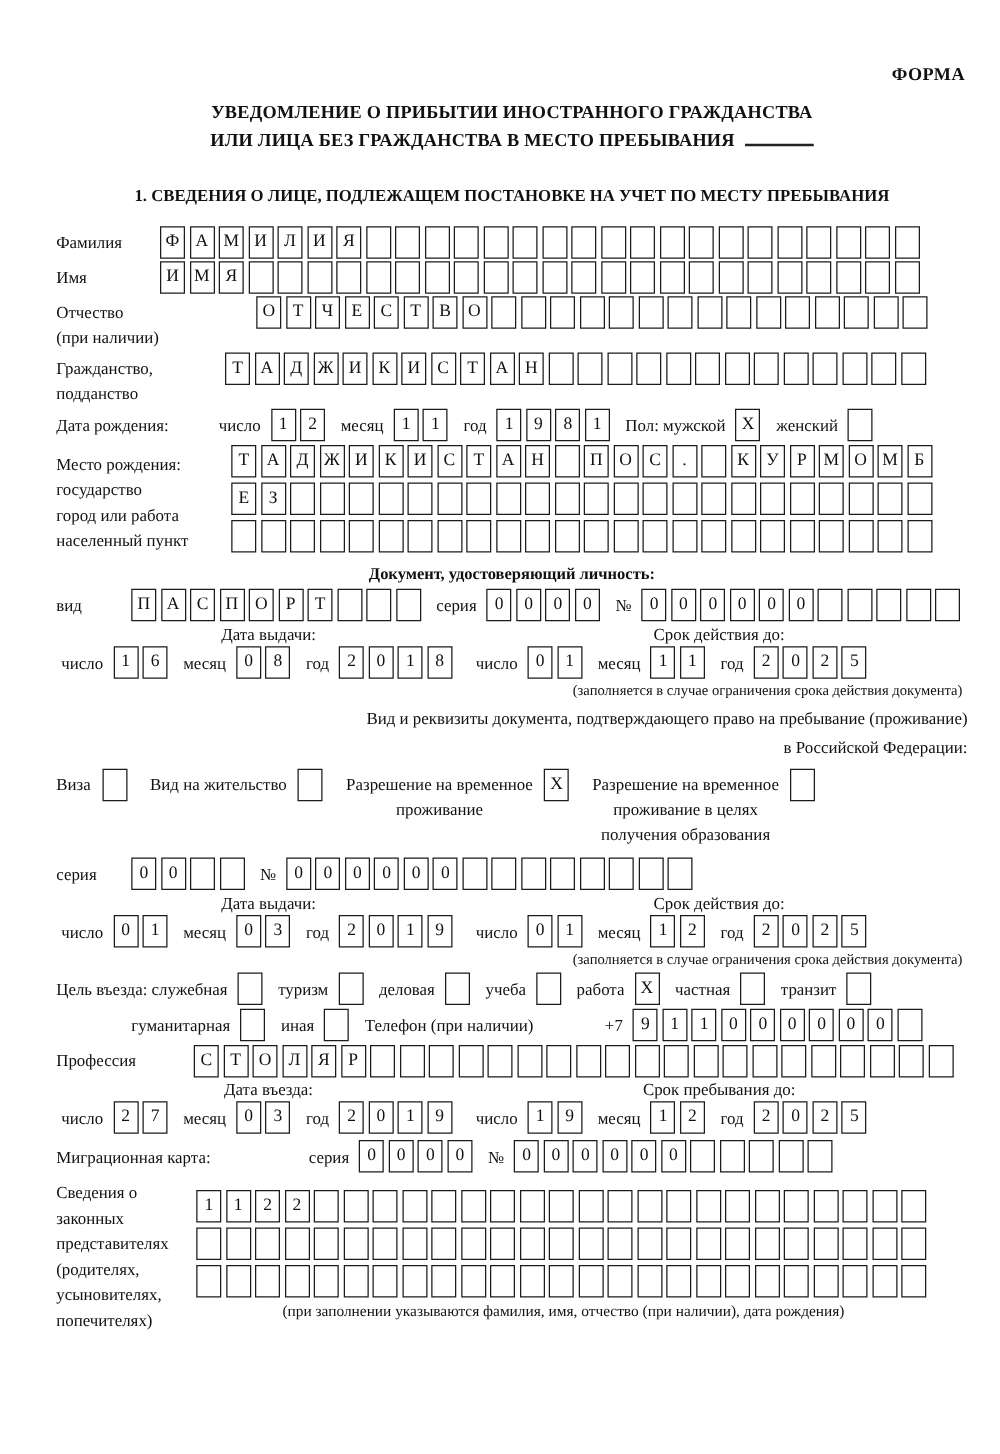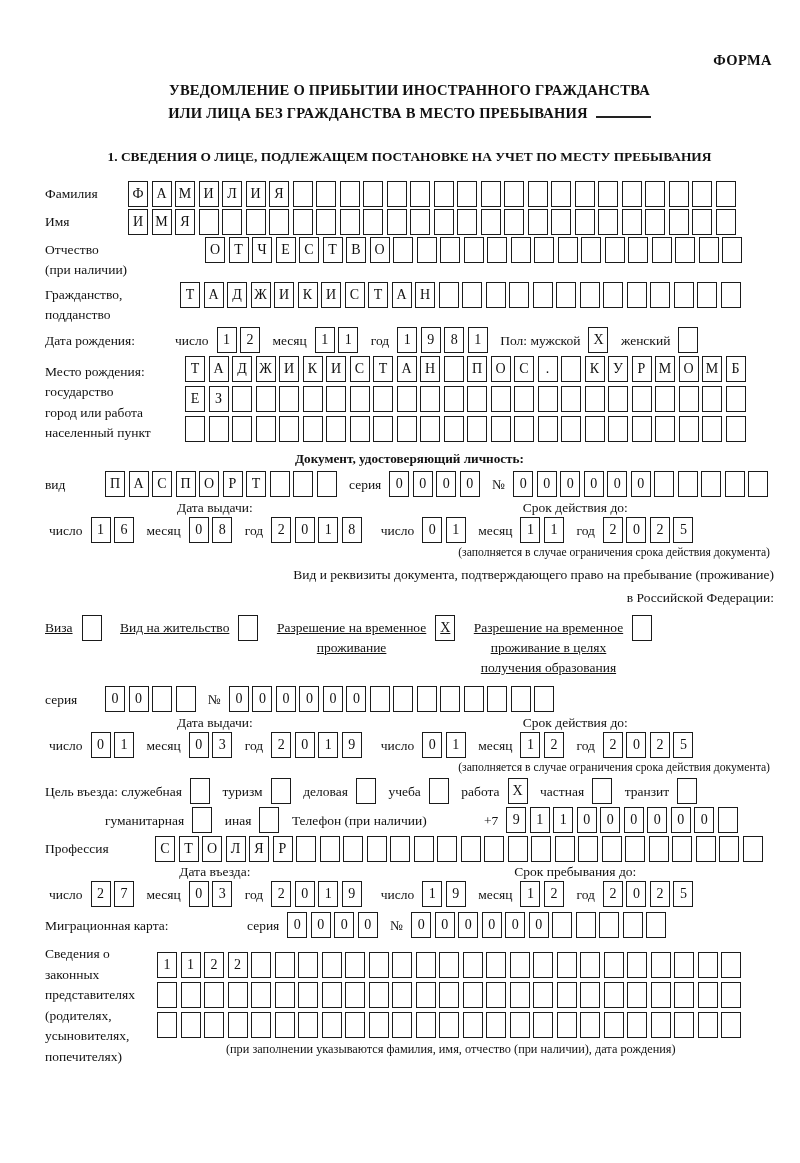--- a/index.html
+++ b/index.html
@@ -21,21 +21,21 @@
   .cells { display:flex; flex-wrap:nowrap; flex:none; }
   .cell { flex:none; width:20px; height:26px; border:1.5px solid #1b1b1b; margin-right:3.5px;
           text-align:center; line-height:23px; font-size:14px; background:#fff; }
   .seg { flex:none; font-size:13.5px; line-height:27px; margin:0 8px 0 9px; white-space:nowrap; }
   .seg:first-child { margin-left:0; }
 
   .center-bold { text-align:center; font-weight:bold; font-size:13.2px; margin:5px 0 4px; }
   .para { font-size:13.5px; line-height:23px; margin:3px 0 2px;text-align:right; }
 
   .permits { display:flex; align-items:flex-start; margin:6px 0 8px; }
-  .permit-item { display:flex; align-items:flex-start; margin-right:15px;text-decoration:underline; }
+  .permit-item { display:flex; align-items:flex-start; margin-right:15px; }
   .permit-item:last-child { margin-right:0; }
   .permit-label { font-size:13.5px; line-height:20px; text-align:center; margin-right:9px; padding-top:3px; }
 
   .dates-block { display:flex; margin:2px 4px 4px; }
   .dates-col.left { width:46%; }
   .dates-col.right { width:54%; }
   .dates-title { text-align:center; font-size:13.5px; margin-bottom:1px; }
   .dates-row { display:flex; align-items:flex-start; flex-wrap:nowrap; }
   .dates-note { font-size:11.7px; text-align:right; margin-top:2px; white-space:nowrap; }
 

